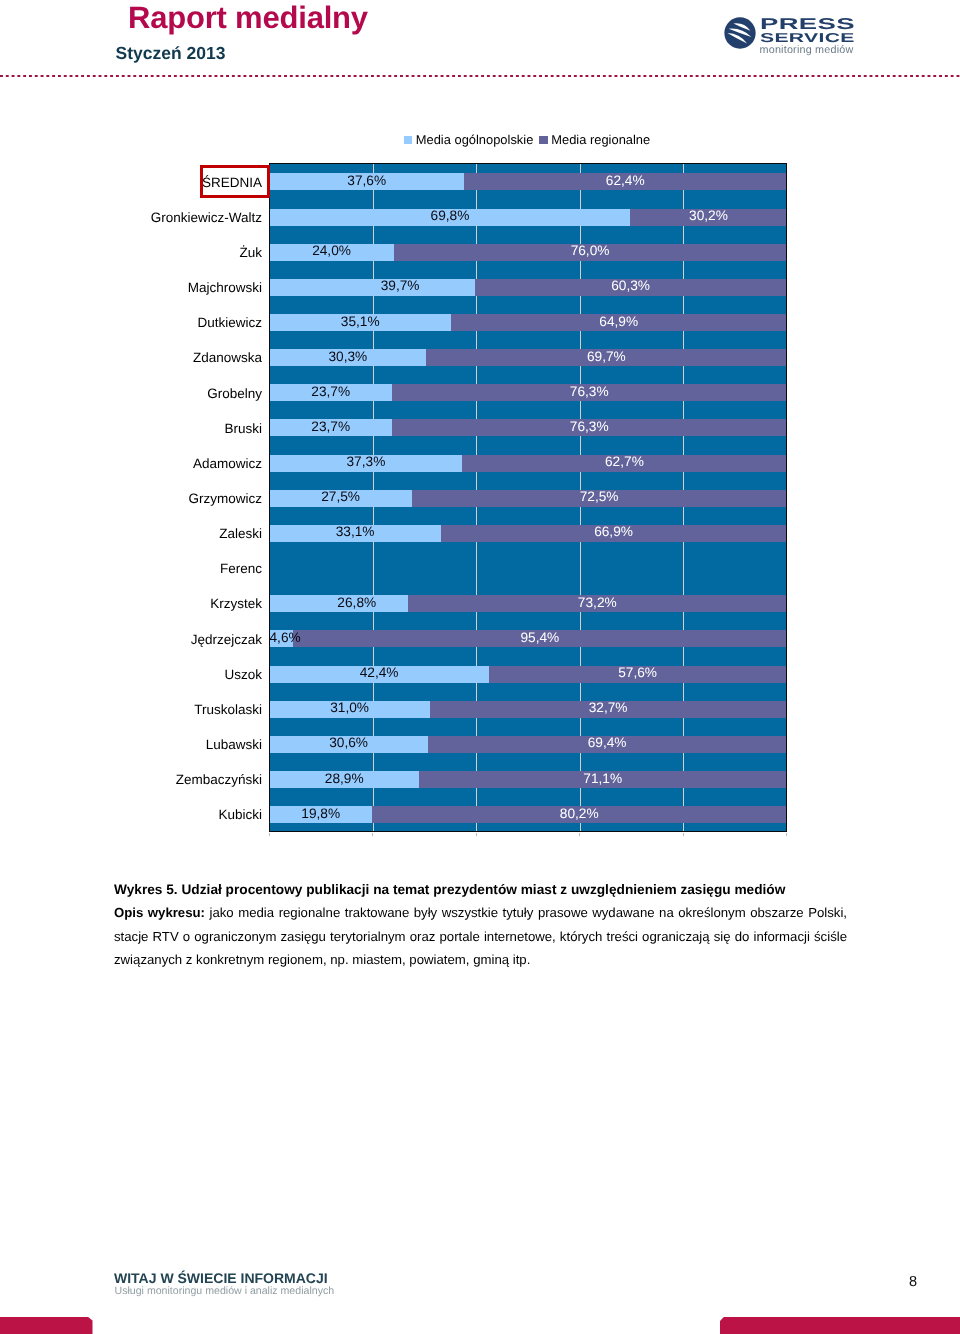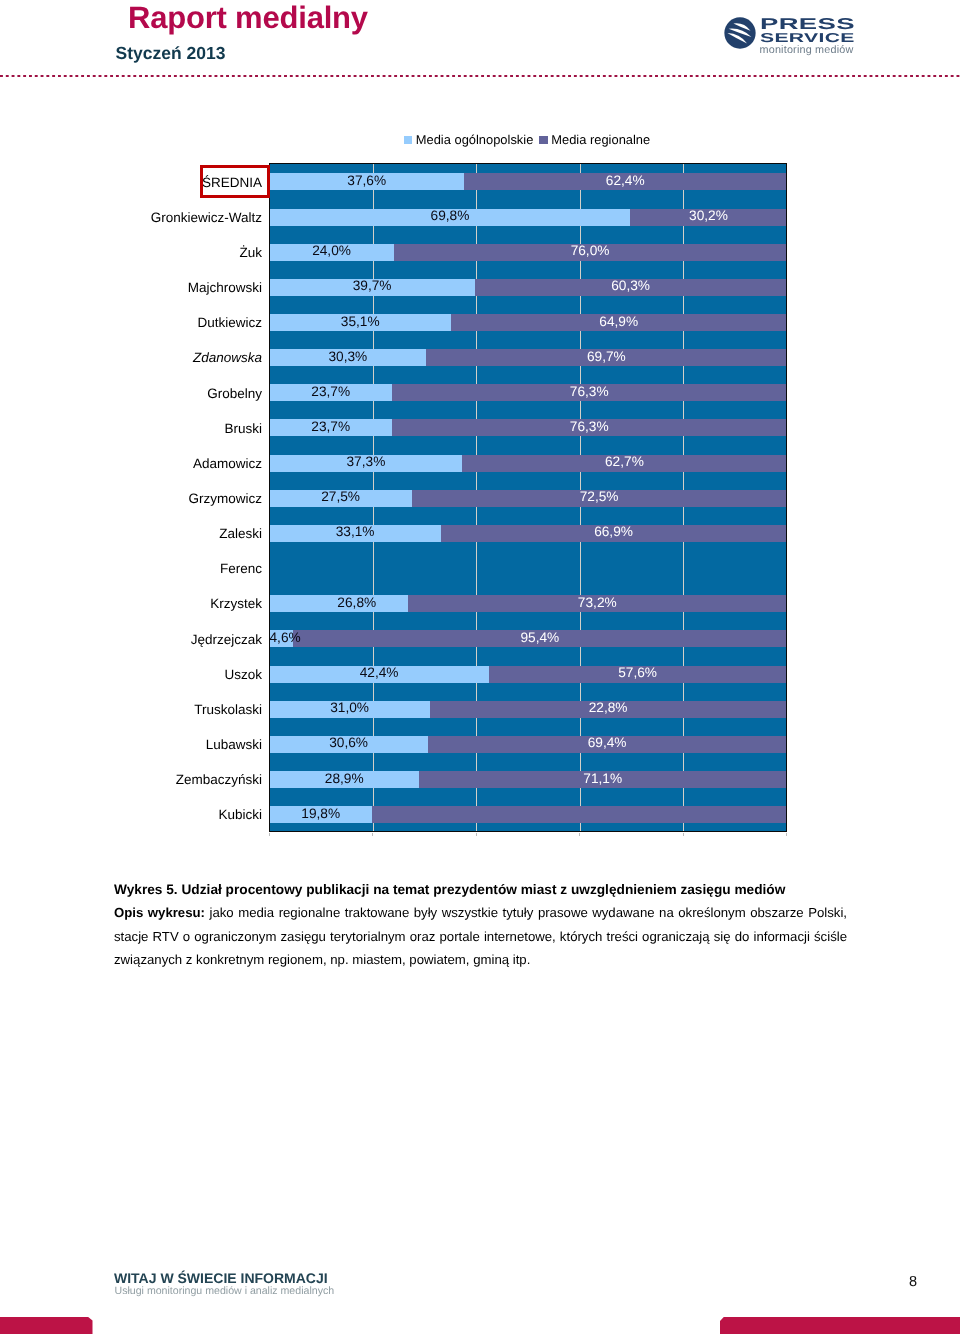--- a/index.html
+++ b/index.html
@@ -89,21 +89,21 @@
   <div id="header-rule"></div>
 
   <div id="chart">
     <div id="legend"><span class="li"><span class="sw" style="background: rgb(150, 204, 253);"></span><span class="lb">Media ogólnopolskie</span></span><span class="li"><span class="sw" style="background: rgb(98, 99, 154);"></span><span class="lb">Media regionalne</span></span></div>
     <div id="catlabels">
         <div class="catlabel" style="top: 12.5789px;">ŚREDNIA</div>
         <div class="catlabel" style="top: 47.7368px;">Gronkiewicz-Waltz</div>
         <div class="catlabel" style="top: 82.8947px;">Żuk</div>
         <div class="catlabel" style="top: 118.053px;">Majchrowski</div>
         <div class="catlabel" style="top: 153.211px;">Dutkiewicz</div>
-        <div class="catlabel" style="top: 188.368px; font-style: italic;">Zdanowska</div>
+        <div class="catlabel" style="top: 188.368px;">Zdanowska</div>
         <div class="catlabel" style="top: 223.526px;">Grobelny</div>
         <div class="catlabel" style="top: 258.684px;">Bruski</div>
         <div class="catlabel" style="top: 293.842px;">Adamowicz</div>
         <div class="catlabel" style="top: 329px;">Grzymowicz</div>
         <div class="catlabel" style="top: 364.158px;">Zaleski</div>
         <div class="catlabel" style="top: 399.316px;">Ferenc</div>
         <div class="catlabel" style="top: 434.474px;">Krzystek</div>
         <div class="catlabel" style="top: 469.632px;">Jędrzejczak</div>
         <div class="catlabel" style="top: 504.789px;">Uszok</div>
         <div class="catlabel" style="top: 539.947px;">Truskolaski</div>
@@ -130,21 +130,21 @@
         </div>
         <div class="row" style="top: 80.1947px; height: 17px;">
           <div class="seg a" style="left: 0px; width: 124.08px; background: rgb(150, 204, 253);"></div>
           <div class="seg b" style="left: 124.08px; width: 392.92px; background: rgb(98, 99, 154);"></div>
           <div class="vlabel a" style="left: 0px; width: 124.08px;">24,0%</div>
           <div class="vlabel b" style="left: 124.08px; width: 392.92px;">76,0%</div>
         </div>
         <div class="row" style="top: 115.353px; height: 17px;">
           <div class="seg a" style="left: 0px; width: 205.249px; background: rgb(150, 204, 253);"></div>
           <div class="seg b" style="left: 205.249px; width: 311.751px; background: rgb(98, 99, 154);"></div>
-          <div class="vlabel a" style="left: 0px; width: 205.249px;">39,7%</div>
+          <div class="vlabel a" style="left: 0px; width: 205.249px; padding-left: 28px;">39,7%</div>
           <div class="vlabel b" style="left: 205.249px; width: 311.751px;">60,3%</div>
         </div>
         <div class="row" style="top: 150.511px; height: 17px;">
           <div class="seg a" style="left: 0px; width: 181.467px; background: rgb(150, 204, 253);"></div>
           <div class="seg b" style="left: 181.467px; width: 335.533px; background: rgb(98, 99, 154);"></div>
           <div class="vlabel a" style="left: 0px; width: 181.467px;">35,1%</div>
           <div class="vlabel b" style="left: 181.467px; width: 335.533px;">64,9%</div>
         </div>
         <div class="row" style="top: 185.668px; height: 17px;">
           <div class="seg a" style="left: 0px; width: 156.651px; background: rgb(150, 204, 253);"></div>
@@ -197,38 +197,39 @@
         <div class="row" style="top: 502.089px; height: 17px;">
           <div class="seg a" style="left: 0px; width: 219.208px; background: rgb(150, 204, 253);"></div>
           <div class="seg b" style="left: 219.208px; width: 297.792px; background: rgb(98, 99, 154);"></div>
           <div class="vlabel a" style="left: 0px; width: 219.208px;">42,4%</div>
           <div class="vlabel b" style="left: 219.208px; width: 297.792px;">57,6%</div>
         </div>
         <div class="row" style="top: 537.247px; height: 17px;">
           <div class="seg a" style="left: 0px; width: 160.27px; background: rgb(150, 204, 253);"></div>
           <div class="seg b" style="left: 160.27px; width: 356.73px; background: rgb(98, 99, 154);"></div>
           <div class="vlabel a" style="left: 0px; width: 160.27px;">31,0%</div>
-          <div class="vlabel b" style="left: 160.27px; width: 356.73px;">22,8%</div>
+          <div class="vlabel b" style="left: 160.27px; width: 356.73px;">32,7%</div>
         </div>
         <div class="row" style="top: 572.405px; height: 17px;">
           <div class="seg a" style="left: 0px; width: 158.202px; background: rgb(150, 204, 253);"></div>
           <div class="seg b" style="left: 158.202px; width: 358.798px; background: rgb(98, 99, 154);"></div>
           <div class="vlabel a" style="left: 0px; width: 158.202px;">30,6%</div>
           <div class="vlabel b" style="left: 158.202px; width: 358.798px;">69,4%</div>
         </div>
         <div class="row" style="top: 607.563px; height: 17px;">
           <div class="seg a" style="left: 0px; width: 149.413px; background: rgb(150, 204, 253);"></div>
           <div class="seg b" style="left: 149.413px; width: 367.587px; background: rgb(98, 99, 154);"></div>
           <div class="vlabel a" style="left: 0px; width: 149.413px;">28,9%</div>
           <div class="vlabel b" style="left: 149.413px; width: 367.587px;">71,1%</div>
         </div>
         <div class="row" style="top: 642.721px; height: 17px;">
           <div class="seg a" style="left: 0px; width: 102.366px; background: rgb(150, 204, 253);"></div>
           <div class="seg b" style="left: 102.366px; width: 414.634px; background: rgb(98, 99, 154);"></div>
           <div class="vlabel a" style="left: 0px; width: 102.366px;">19,8%</div>
+          <div class="vlabel b" style="left: 102.366px; width: 414.634px;">80,2%</div>
         </div>
       </div>
     <div id="plot-frame"></div>
     <div id="highlight-box"></div>
   <div class="tickmark" style="left: 269px;"></div>
       <div class="tickmark" style="left: 372.4px;"></div>
       <div class="tickmark" style="left: 475.8px;"></div>
       <div class="tickmark" style="left: 579.2px;"></div>
       <div class="tickmark" style="left: 682.6px;"></div>
       <div class="tickmark" style="left: 786px;"></div>

